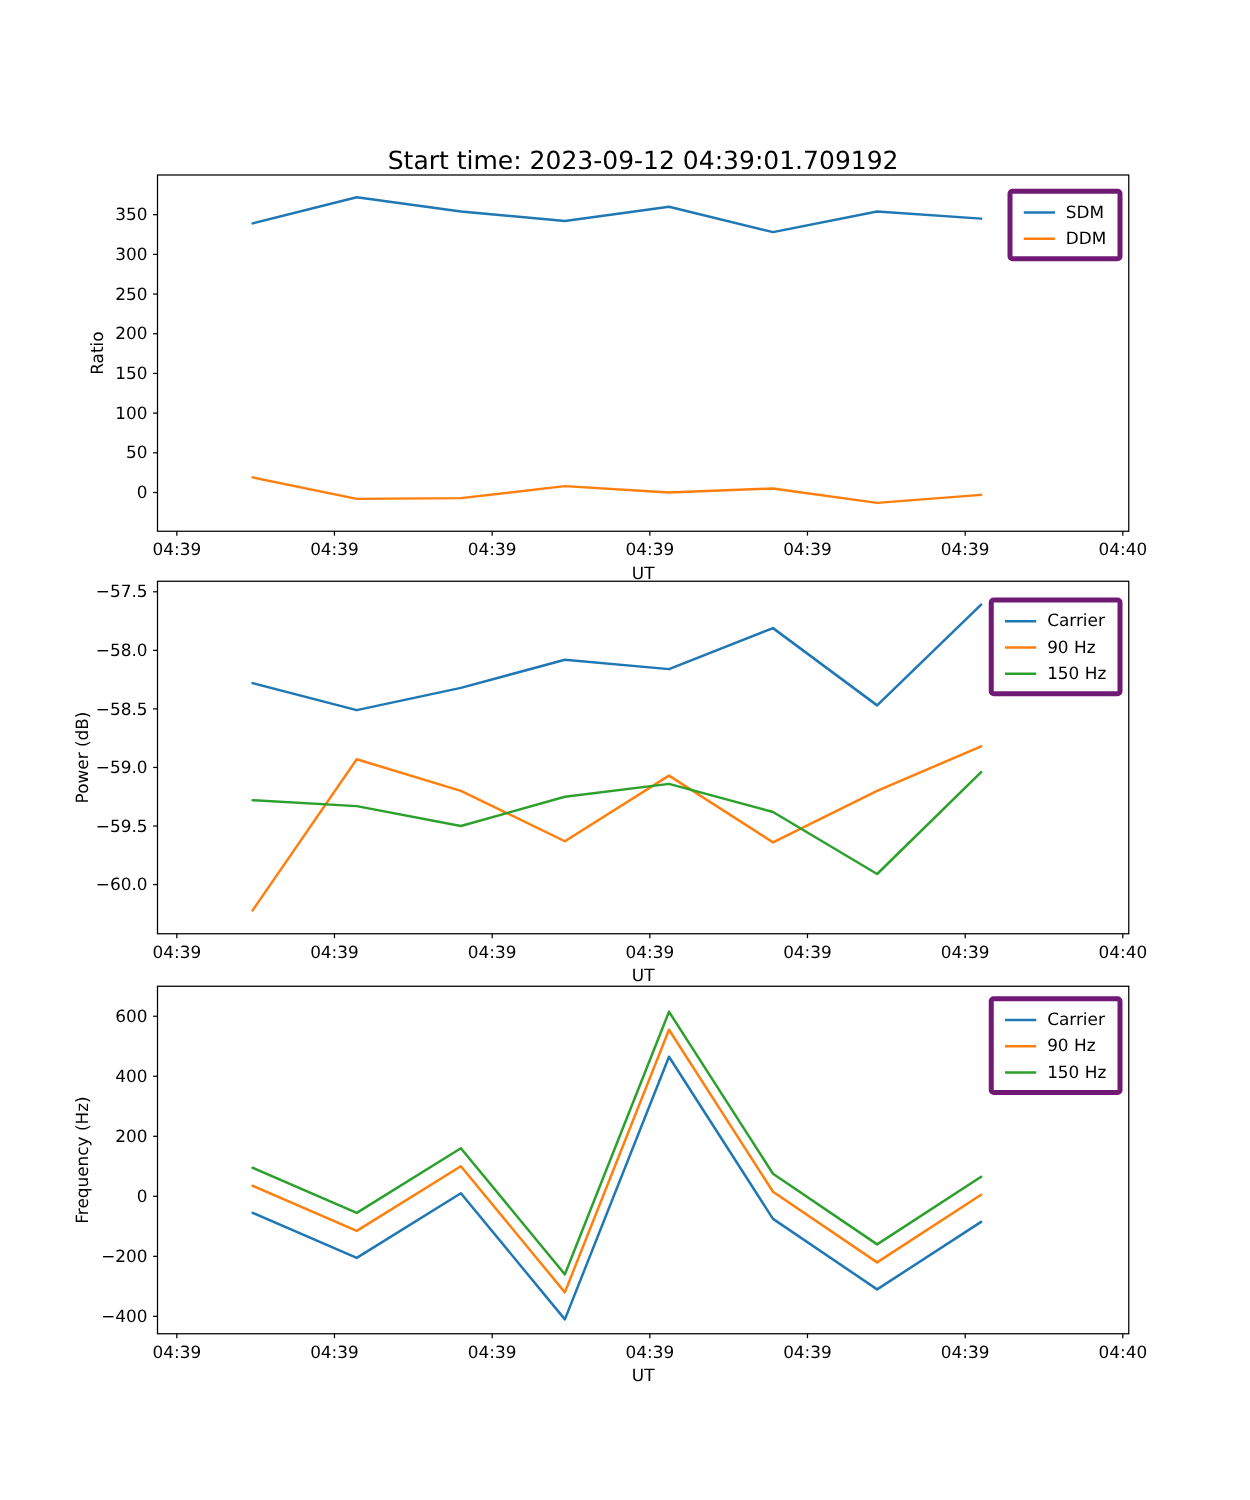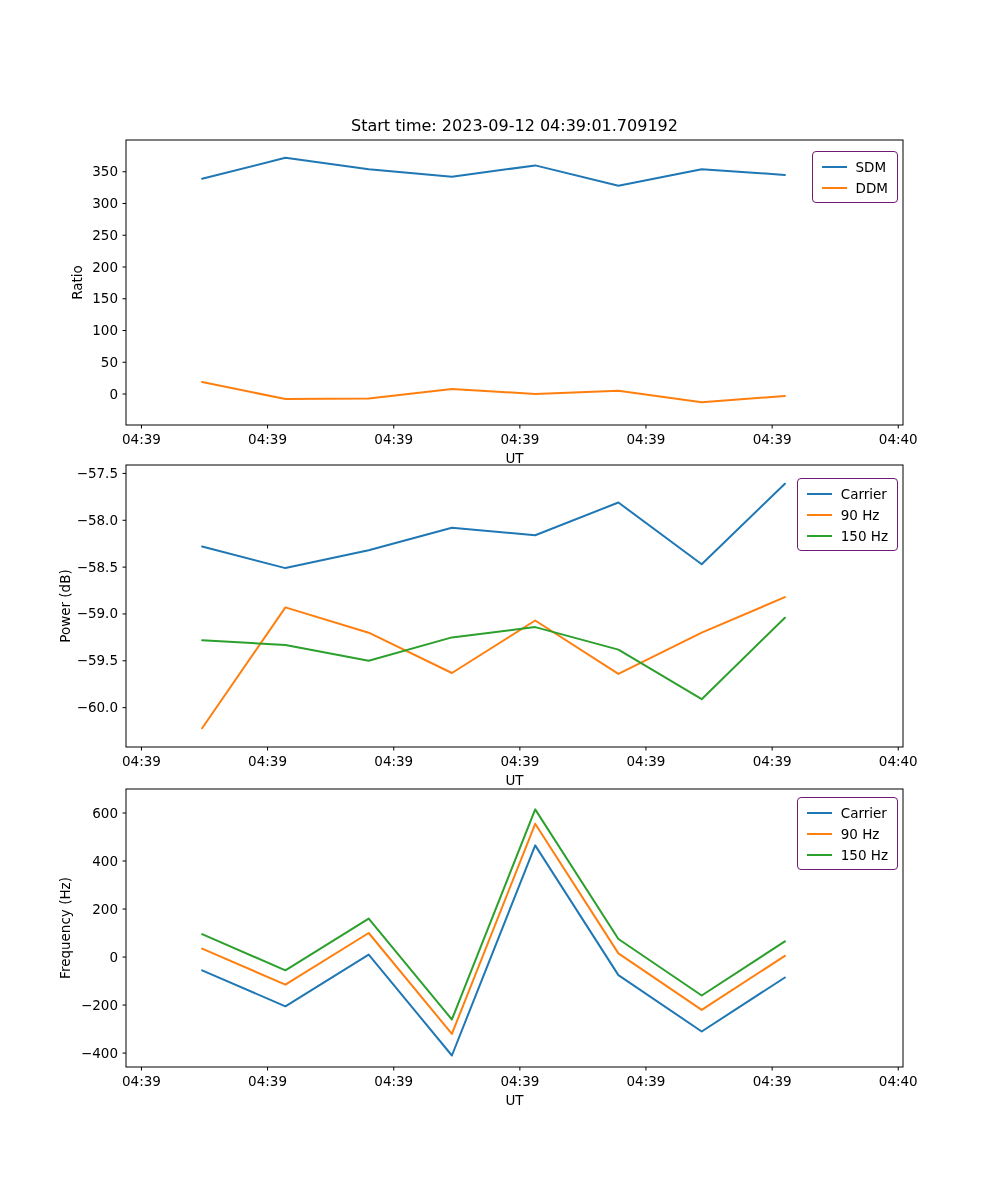--- a/index.html
+++ b/index.html
@@ -7,29 +7,29 @@
     position:relative;
     width:1000px;height:1200px;
     background:#ffffff;
     font-family:"DejaVu Sans", sans-serif;
     overflow:hidden;
   }
   .figure-title{
     position:absolute;
     left:126px;top:116px;width:777px;
     text-align:center;
-    font-size:16px;color:#000000;
+    font-size:20px;color:#000000;
     white-space:nowrap;
   }
   svg{position:absolute;left:0;top:0;}
   .legend{
     position:absolute;
     right:102px;
     background:rgba(255,255,255,0.8);
-    border:1px solid #701a75;
+    border:4px solid #701a75;
     border-radius:4px;
     padding:4px 9px 4px 9px;
     display:flex;flex-direction:column;
     justify-content:center;
     text-align:right;
   }
   .legend-item{
     display:flex;align-items:center;
     height:21px;gap:9px;
   }

